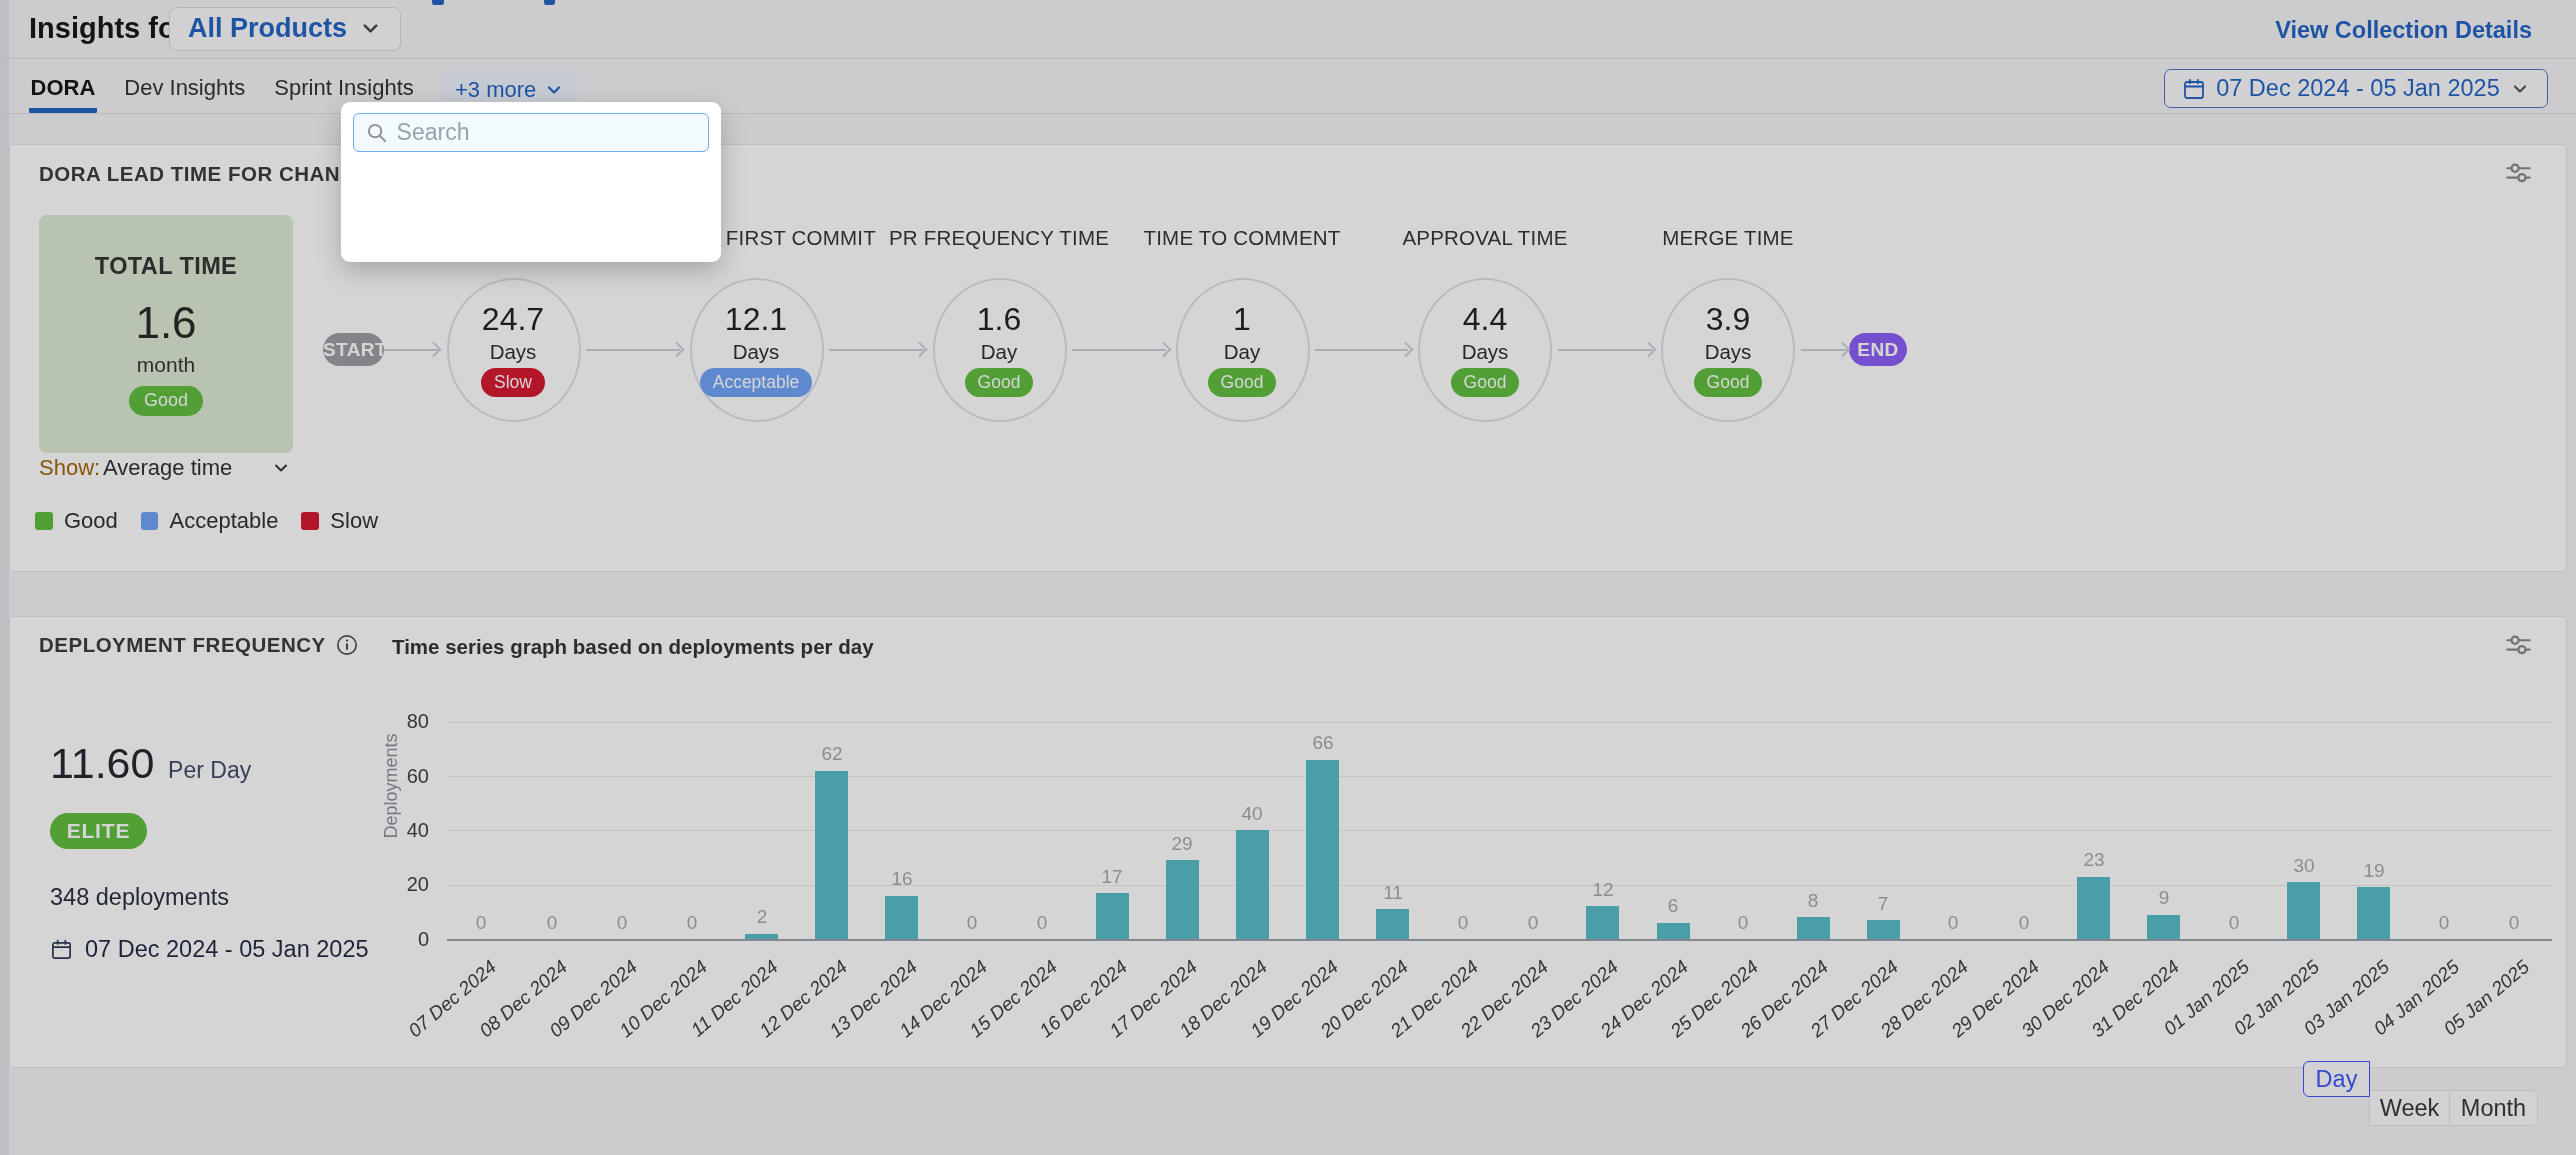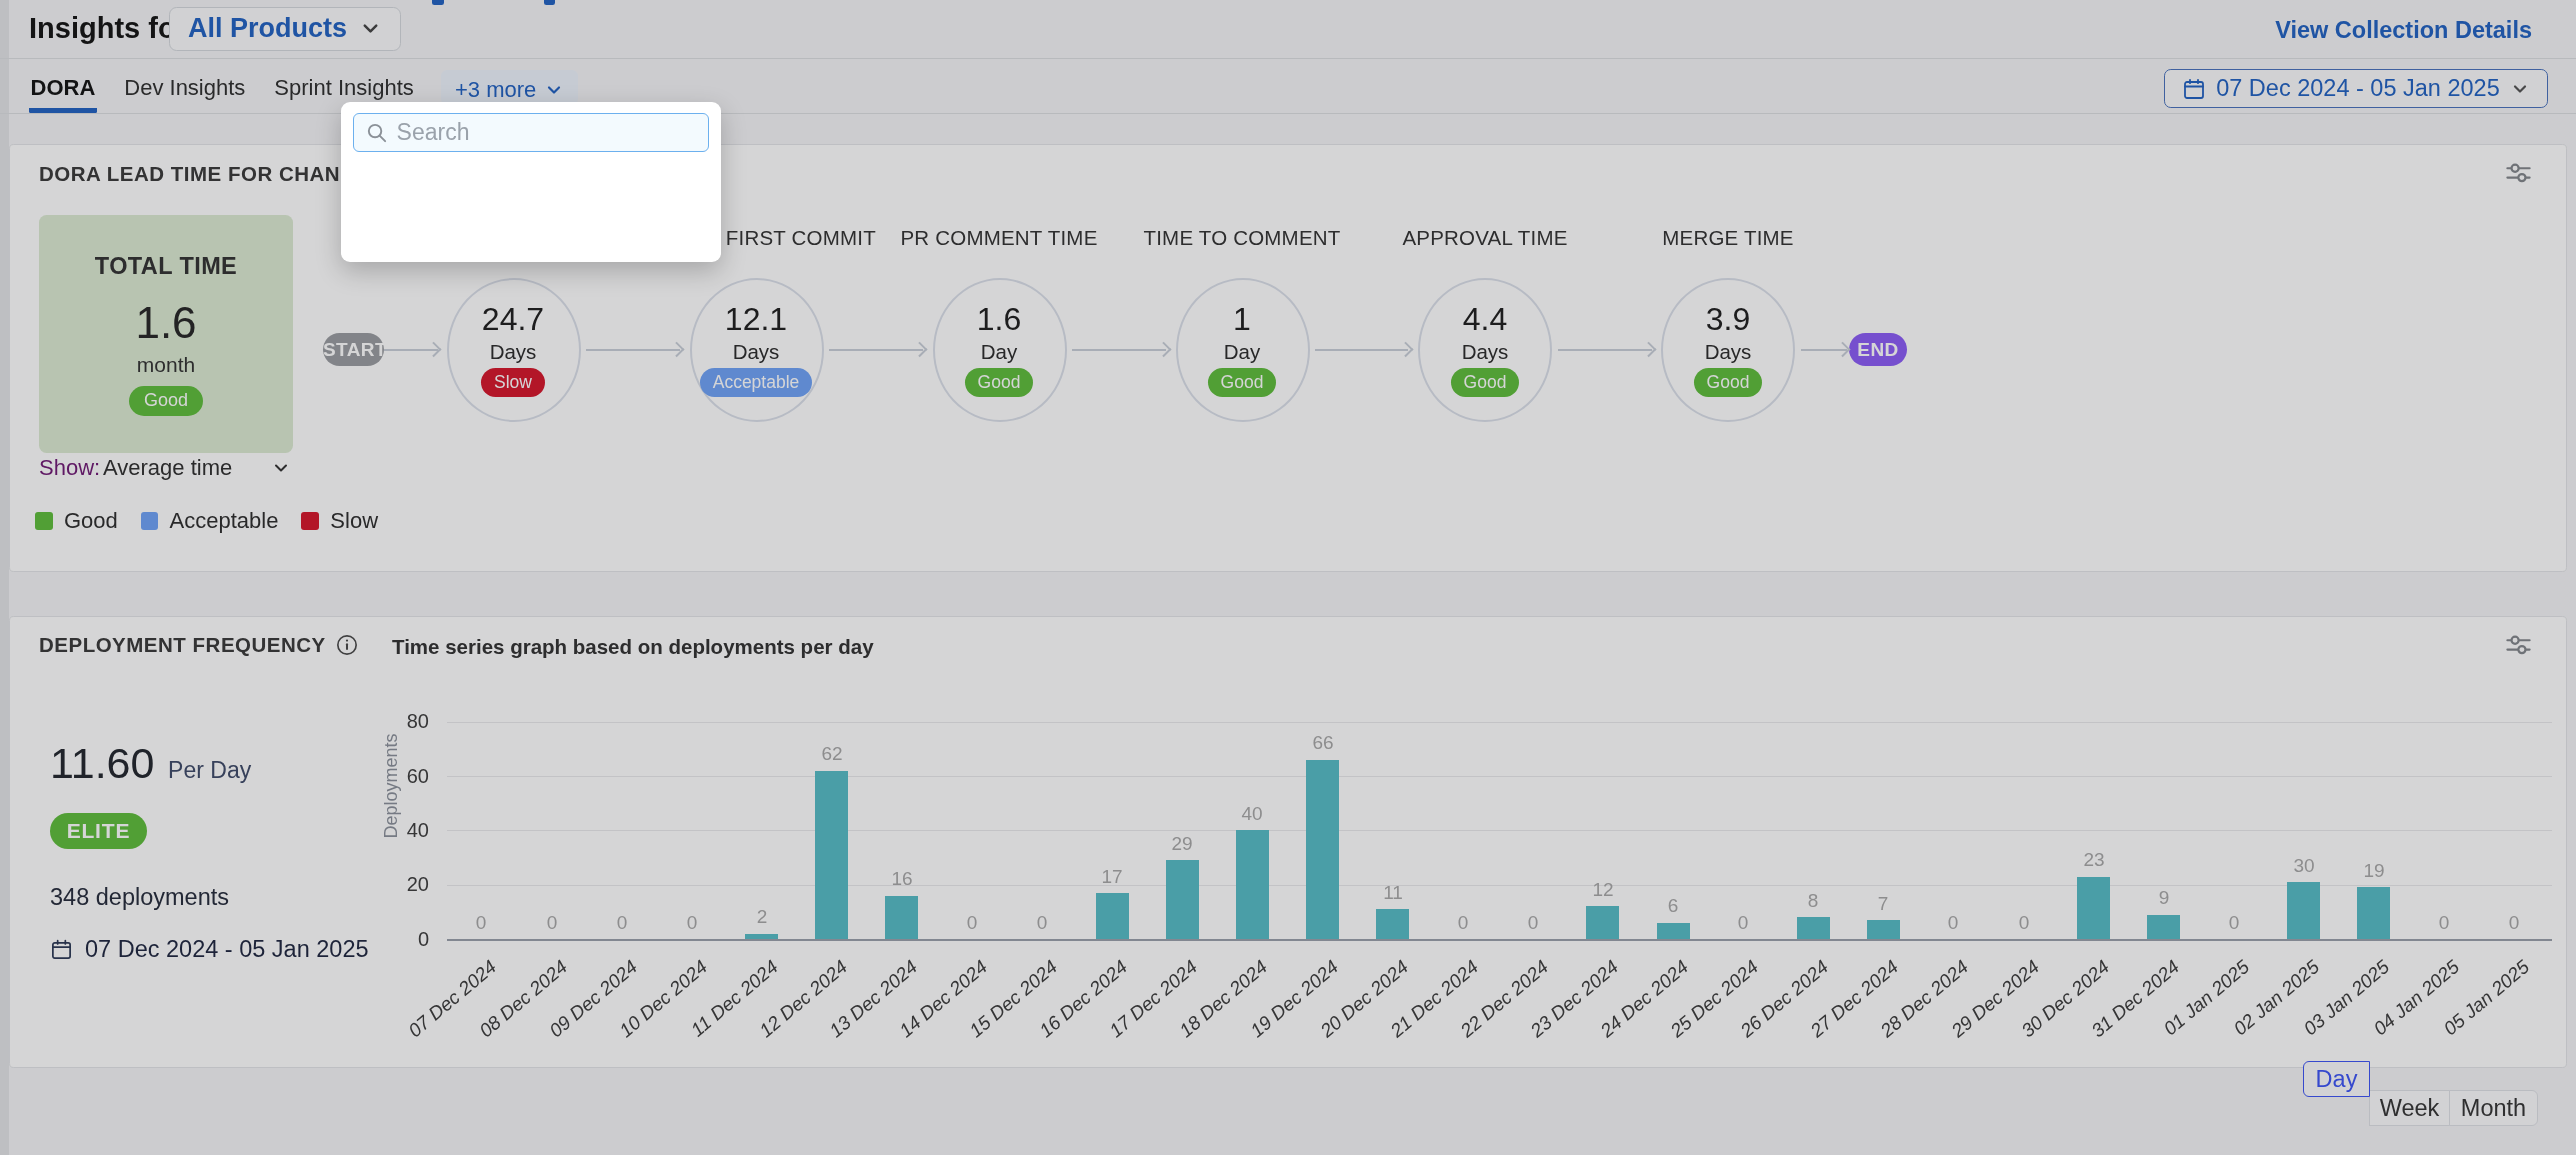--- a/index.html
+++ b/index.html
@@ -46,21 +46,21 @@
   .st-value { position:absolute; top:156px; width:258px; text-align:center; font-size:32px; font-weight:500; color:#1f1f1f; }
   .st-unit  { position:absolute; top:195px; width:258px; text-align:center; font-size:20.5px; color:#2c2c2c; }
   .st-pillw { position:absolute; top:223px; width:258px; text-align:center; }
   .st-pill  { display:inline-block; padding:3.8px 13px; border-radius:15px; color:#fff; font-size:17.5px; }
   .terminal { position:absolute; top:188px; height:33px; line-height:33px; border-radius:16.7px; color:#fff; font-size:19px; font-weight:700;
     text-align:center; letter-spacing:0.4px; }
   .pl { position:absolute; top:204px; height:1.5px; background:#c9cfd8; }
   .ah { position:absolute; top:199px; width:11.4px; height:11.4px; border-top:2.3px solid #c9cfd8; border-right:2.3px solid #c9cfd8; transform:rotate(45deg); }
 
   .show-row { position:absolute; left:0; top:310px; height:27px; width:380px; }
-  .show-label { position:absolute; left:29px; font-size:22px; font-weight:500; color:#701a75; }
+  .show-label { position:absolute; left:29px; font-size:22px; font-weight:500; color:#a16207; }
   .show-value { position:absolute; left:93px; font-size:22px; color:#303030; cursor:pointer; }
   .show-chev { position:absolute; left:261px; top:3px; color:#333; }
   .lt-legend { position:absolute; left:25px; top:363px; display:flex; align-items:center; gap:23px; }
   .leg-item { display:flex; align-items:center; gap:11.4px; font-size:22px; color:#2e2e2e; }
   .leg-sq { width:17.5px; height:17.5px; border-radius:3px; }
 
   .card-title2 { position:absolute; left:29px; top:16px; font-size:20.5px; font-weight:600; letter-spacing:0.5px; color:#3a3a3a;
     display:flex; align-items:center; gap:10.6px; }
   .info { color:#4a4a4a; display:inline-flex; cursor:pointer; }
   .subtitle { position:absolute; left:382px; top:17.5px; font-size:20.5px; font-weight:700; color:#323232; }
@@ -179,21 +179,21 @@
       <div class="terminal" style="left: 1839px; width: 58px; background: #8b5cf6;">END</div>
       <div class="st-circle" style="left: 437px;"></div>
       <div class="st-value" style="left: 374px;">24.7</div>
       <div class="st-unit" style="left: 374px;">Days</div>
       <div class="st-pillw" style="left: 374px;"><span class="st-pill" style="background: rgb(214, 22, 43);">Slow</span></div>
       <div class="st-label" style="left: 617px;">TIME TO FIRST COMMIT</div>
       <div class="st-circle" style="left: 680px;"></div>
       <div class="st-value" style="left: 617px;">12.1</div>
       <div class="st-unit" style="left: 617px;">Days</div>
       <div class="st-pillw" style="left: 617px;"><span class="st-pill" style="background: rgb(111, 163, 247);">Acceptable</span></div>
-      <div class="st-label" style="left: 860px;">PR COMMENT TIME</div>
+      <div class="st-label" style="left: 860px;">PR FREQUENCY TIME</div>
       <div class="st-circle" style="left: 923px;"></div>
       <div class="st-value" style="left: 860px;">1.6</div>
       <div class="st-unit" style="left: 860px;">Day</div>
       <div class="st-pillw" style="left: 860px;"><span class="st-pill" style="background: rgb(94, 189, 59);">Good</span></div>
       <div class="st-label" style="left: 1103px;">TIME TO COMMENT</div>
       <div class="st-circle" style="left: 1166px;"></div>
       <div class="st-value" style="left: 1103px;">1</div>
       <div class="st-unit" style="left: 1103px;">Day</div>
       <div class="st-pillw" style="left: 1103px;"><span class="st-pill" style="background: rgb(94, 189, 59);">Good</span></div>
       <div class="st-label" style="left: 1346px;">APPROVAL TIME</div>

